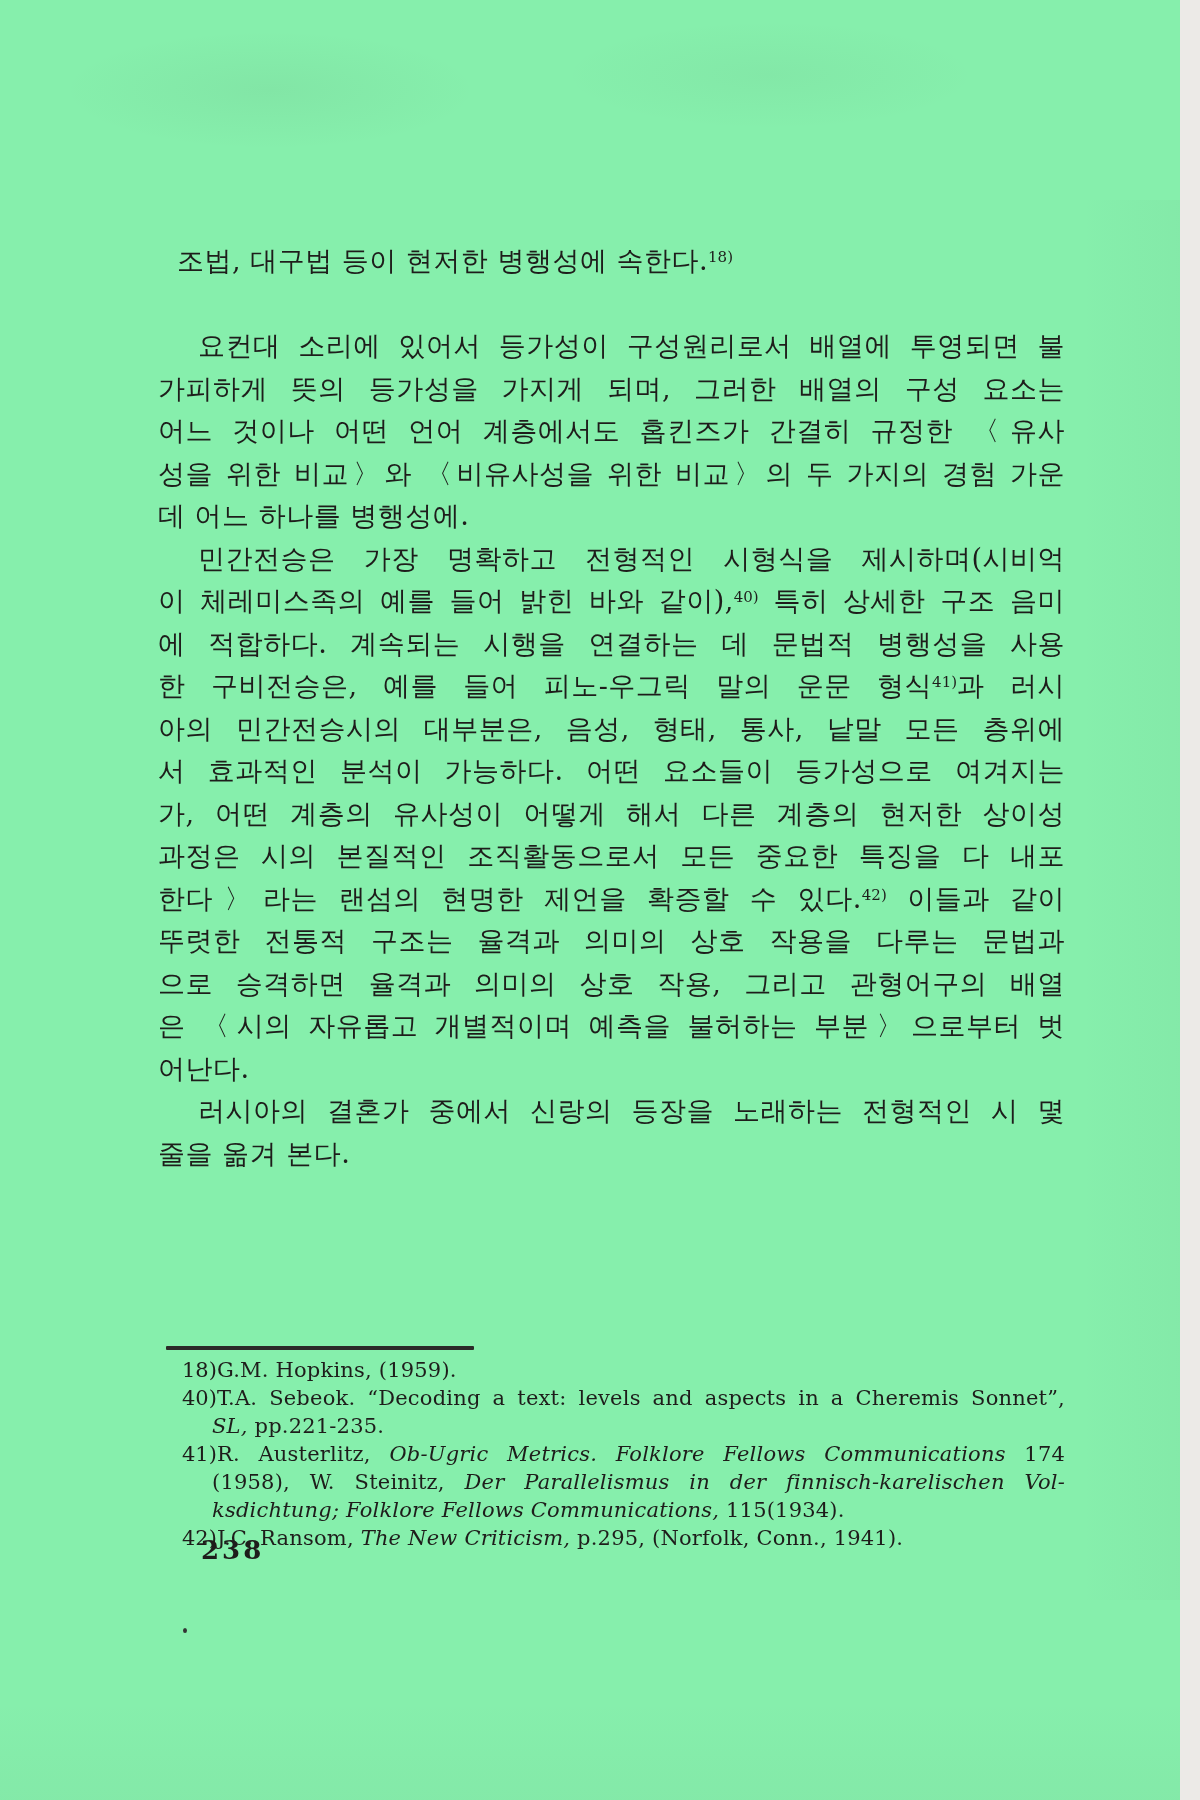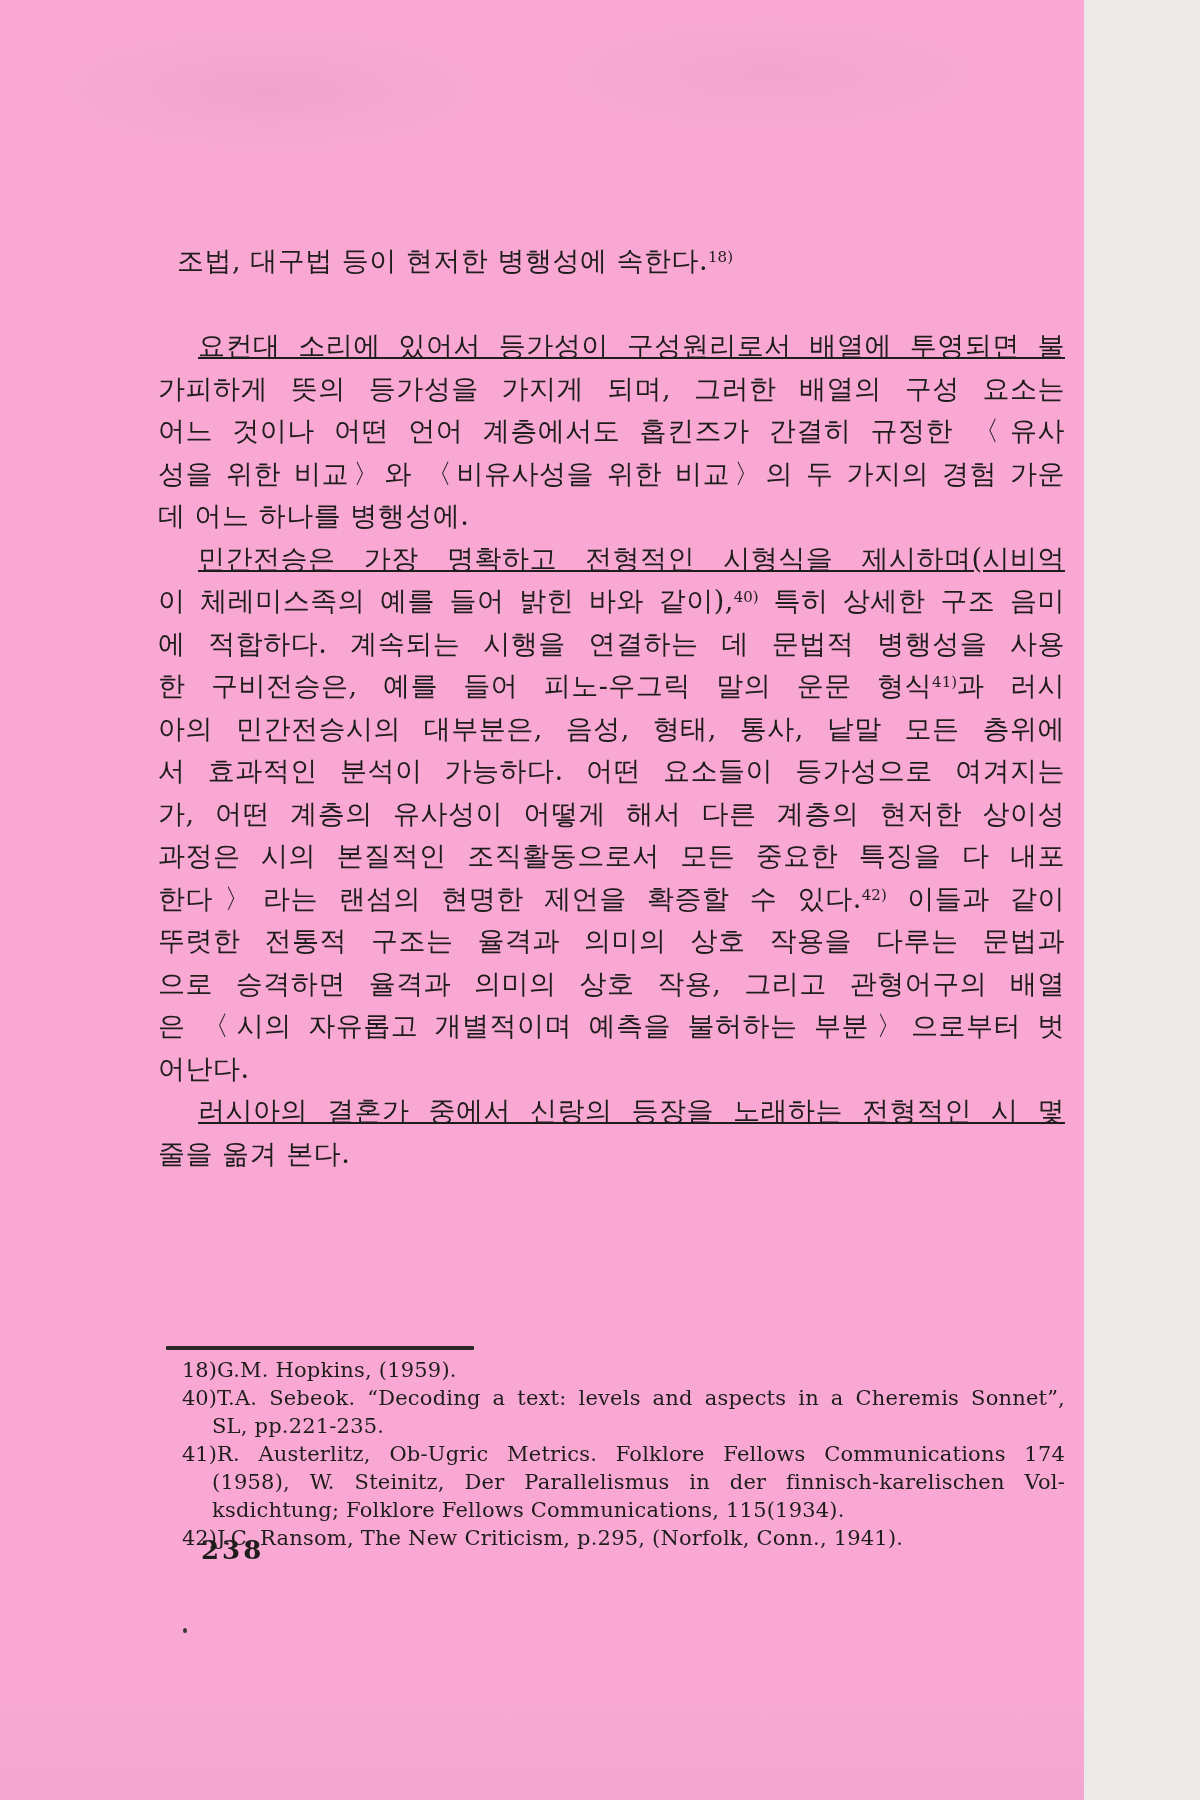--- a/index.html
+++ b/index.html
@@ -2,22 +2,22 @@
 <html lang="ko"><head>
 <meta charset="utf-8">
 <style>
   html,body{margin:0;padding:0;}
   body{
     width:1200px;height:1800px;
     background:#eceae7;
     font-family:"DejaVu Serif","Liberation Serif",serif;
   }
   .page{
-    position:relative;width:1084px;height:1800px;overflow:hidden;
-    background:#f9a8d4;
+    position:relative;width:1180px;height:1800px;overflow:hidden;
+    background:#86efac;
     color:#1e1d1b;
   }
   
   .smudge{position:absolute;pointer-events:none;}
   .sm1{left:60px;top:30px;width:420px;height:120px;
        background:radial-gradient(ellipse at center, rgba(60,58,55,0.05), rgba(60,58,55,0) 70%);}
   .sm2{left:560px;top:20px;width:420px;height:110px;
        background:radial-gradient(ellipse at center, rgba(60,58,55,0.04), rgba(60,58,55,0) 70%);}
   .sm3{left:1080px;top:200px;width:120px;height:1400px;
        background:linear-gradient(to right, rgba(60,58,55,0) 0%, rgba(60,58,55,0.035) 100%);}
@@ -29,41 +29,41 @@
     position:absolute;left:158px;top:240px;width:907px;
     font-size:27px;
   }
   .bline{
     height:42.5px;line-height:42.5px;
     text-align:justify;text-align-last:justify;
     overflow:hidden;white-space:normal;
     letter-spacing:0.5px;
   }
   .bline.last{text-align-last:left;}
-  .bline.ind{text-indent:40px;text-decoration:underline;}
+  .bline.ind{text-indent:40px;}
   .bline.ind1{text-indent:19px;}
   .bline.gap{margin-top:42.5px;}
   sup.fnref{
     font-size:15px;line-height:0;vertical-align:8px;letter-spacing:0;
   }
 
   
   .fnrule{
     position:absolute;left:166px;top:1346px;width:308px;height:4px;
     background:#2b2a28;border-radius:1px;
   }
   .fnblock{
     position:absolute;left:182px;top:1356px;width:883px;
     font-size:21px;
   }
   .fnline{display:flex;height:28px;line-height:28px;overflow:hidden;}
   .fnnum{flex:0 0 30px;}
   .fntext{flex:1 1 auto;letter-spacing:0.2px;}
   .fnline.j .fntext{text-align:justify;text-align-last:justify;}
-  .it{}
+  .it{font-style:italic;}
 
   
   .pageno{
     position:absolute;left:201px;top:1535px;
     font-size:26px;letter-spacing:3px;font-weight:bold;
   }
   .inkdot{
     position:absolute;left:183px;top:1628px;width:4px;height:5px;
     background:#333;border-radius:50%;
   }

